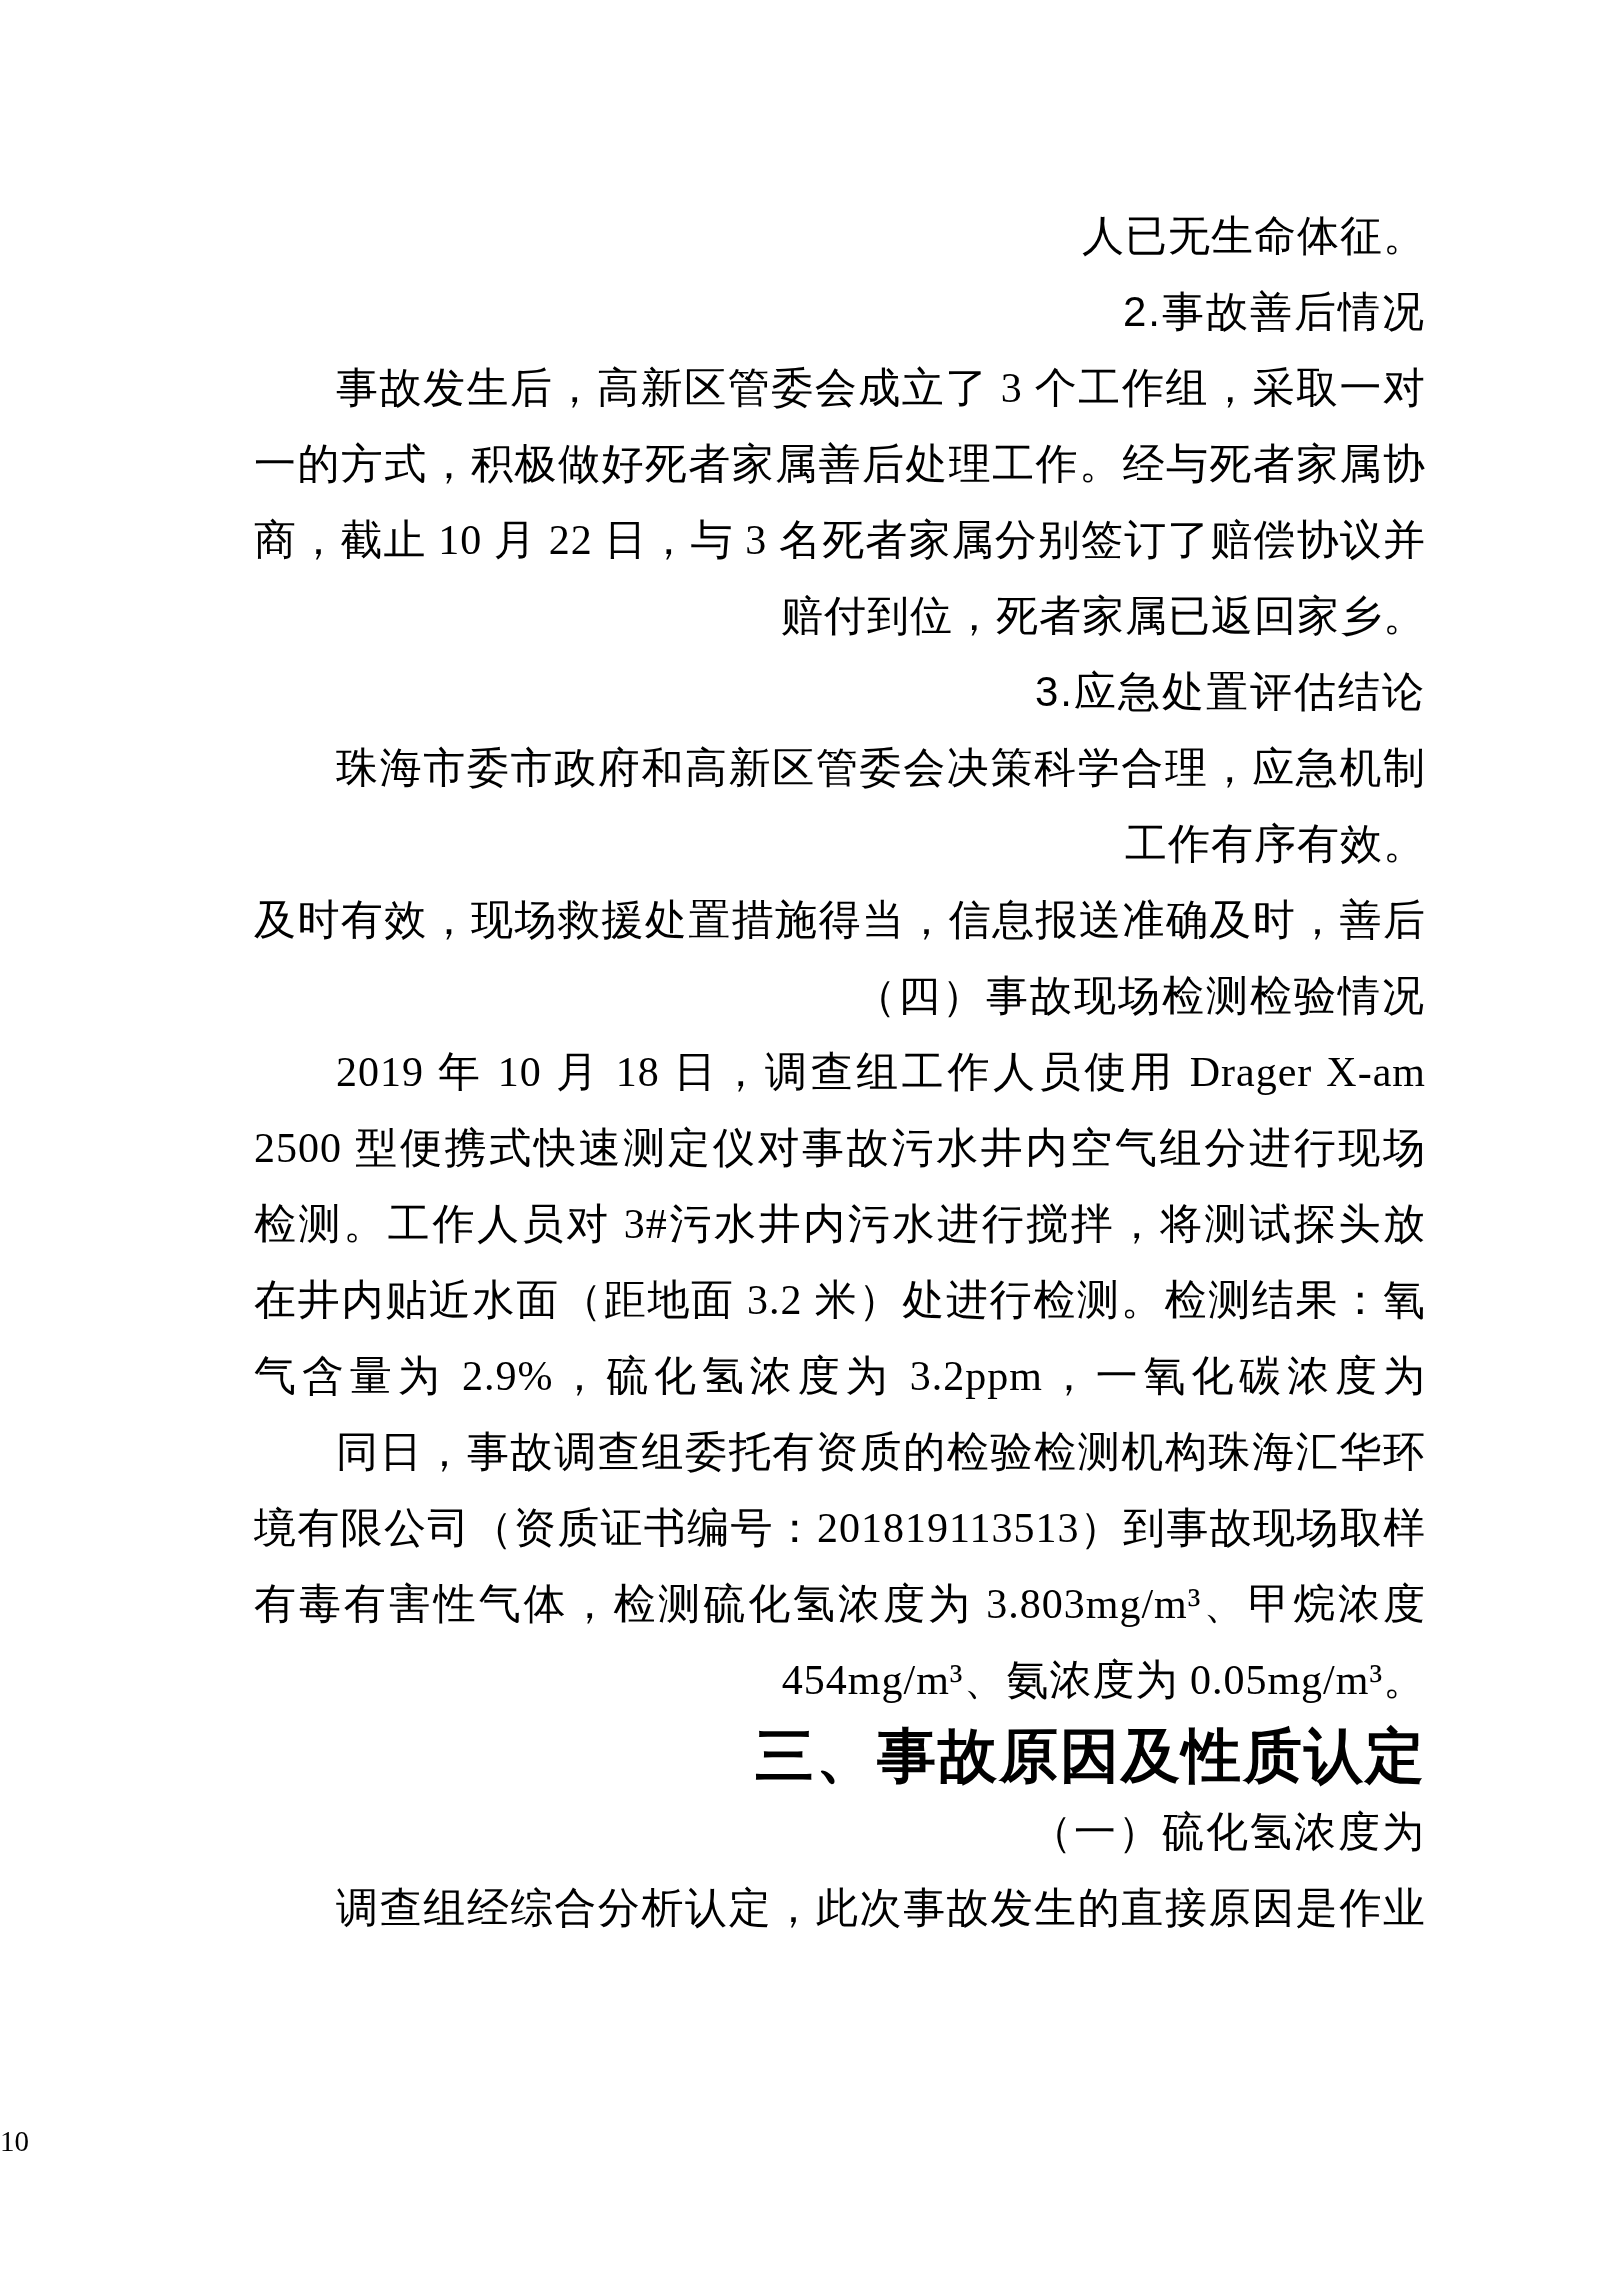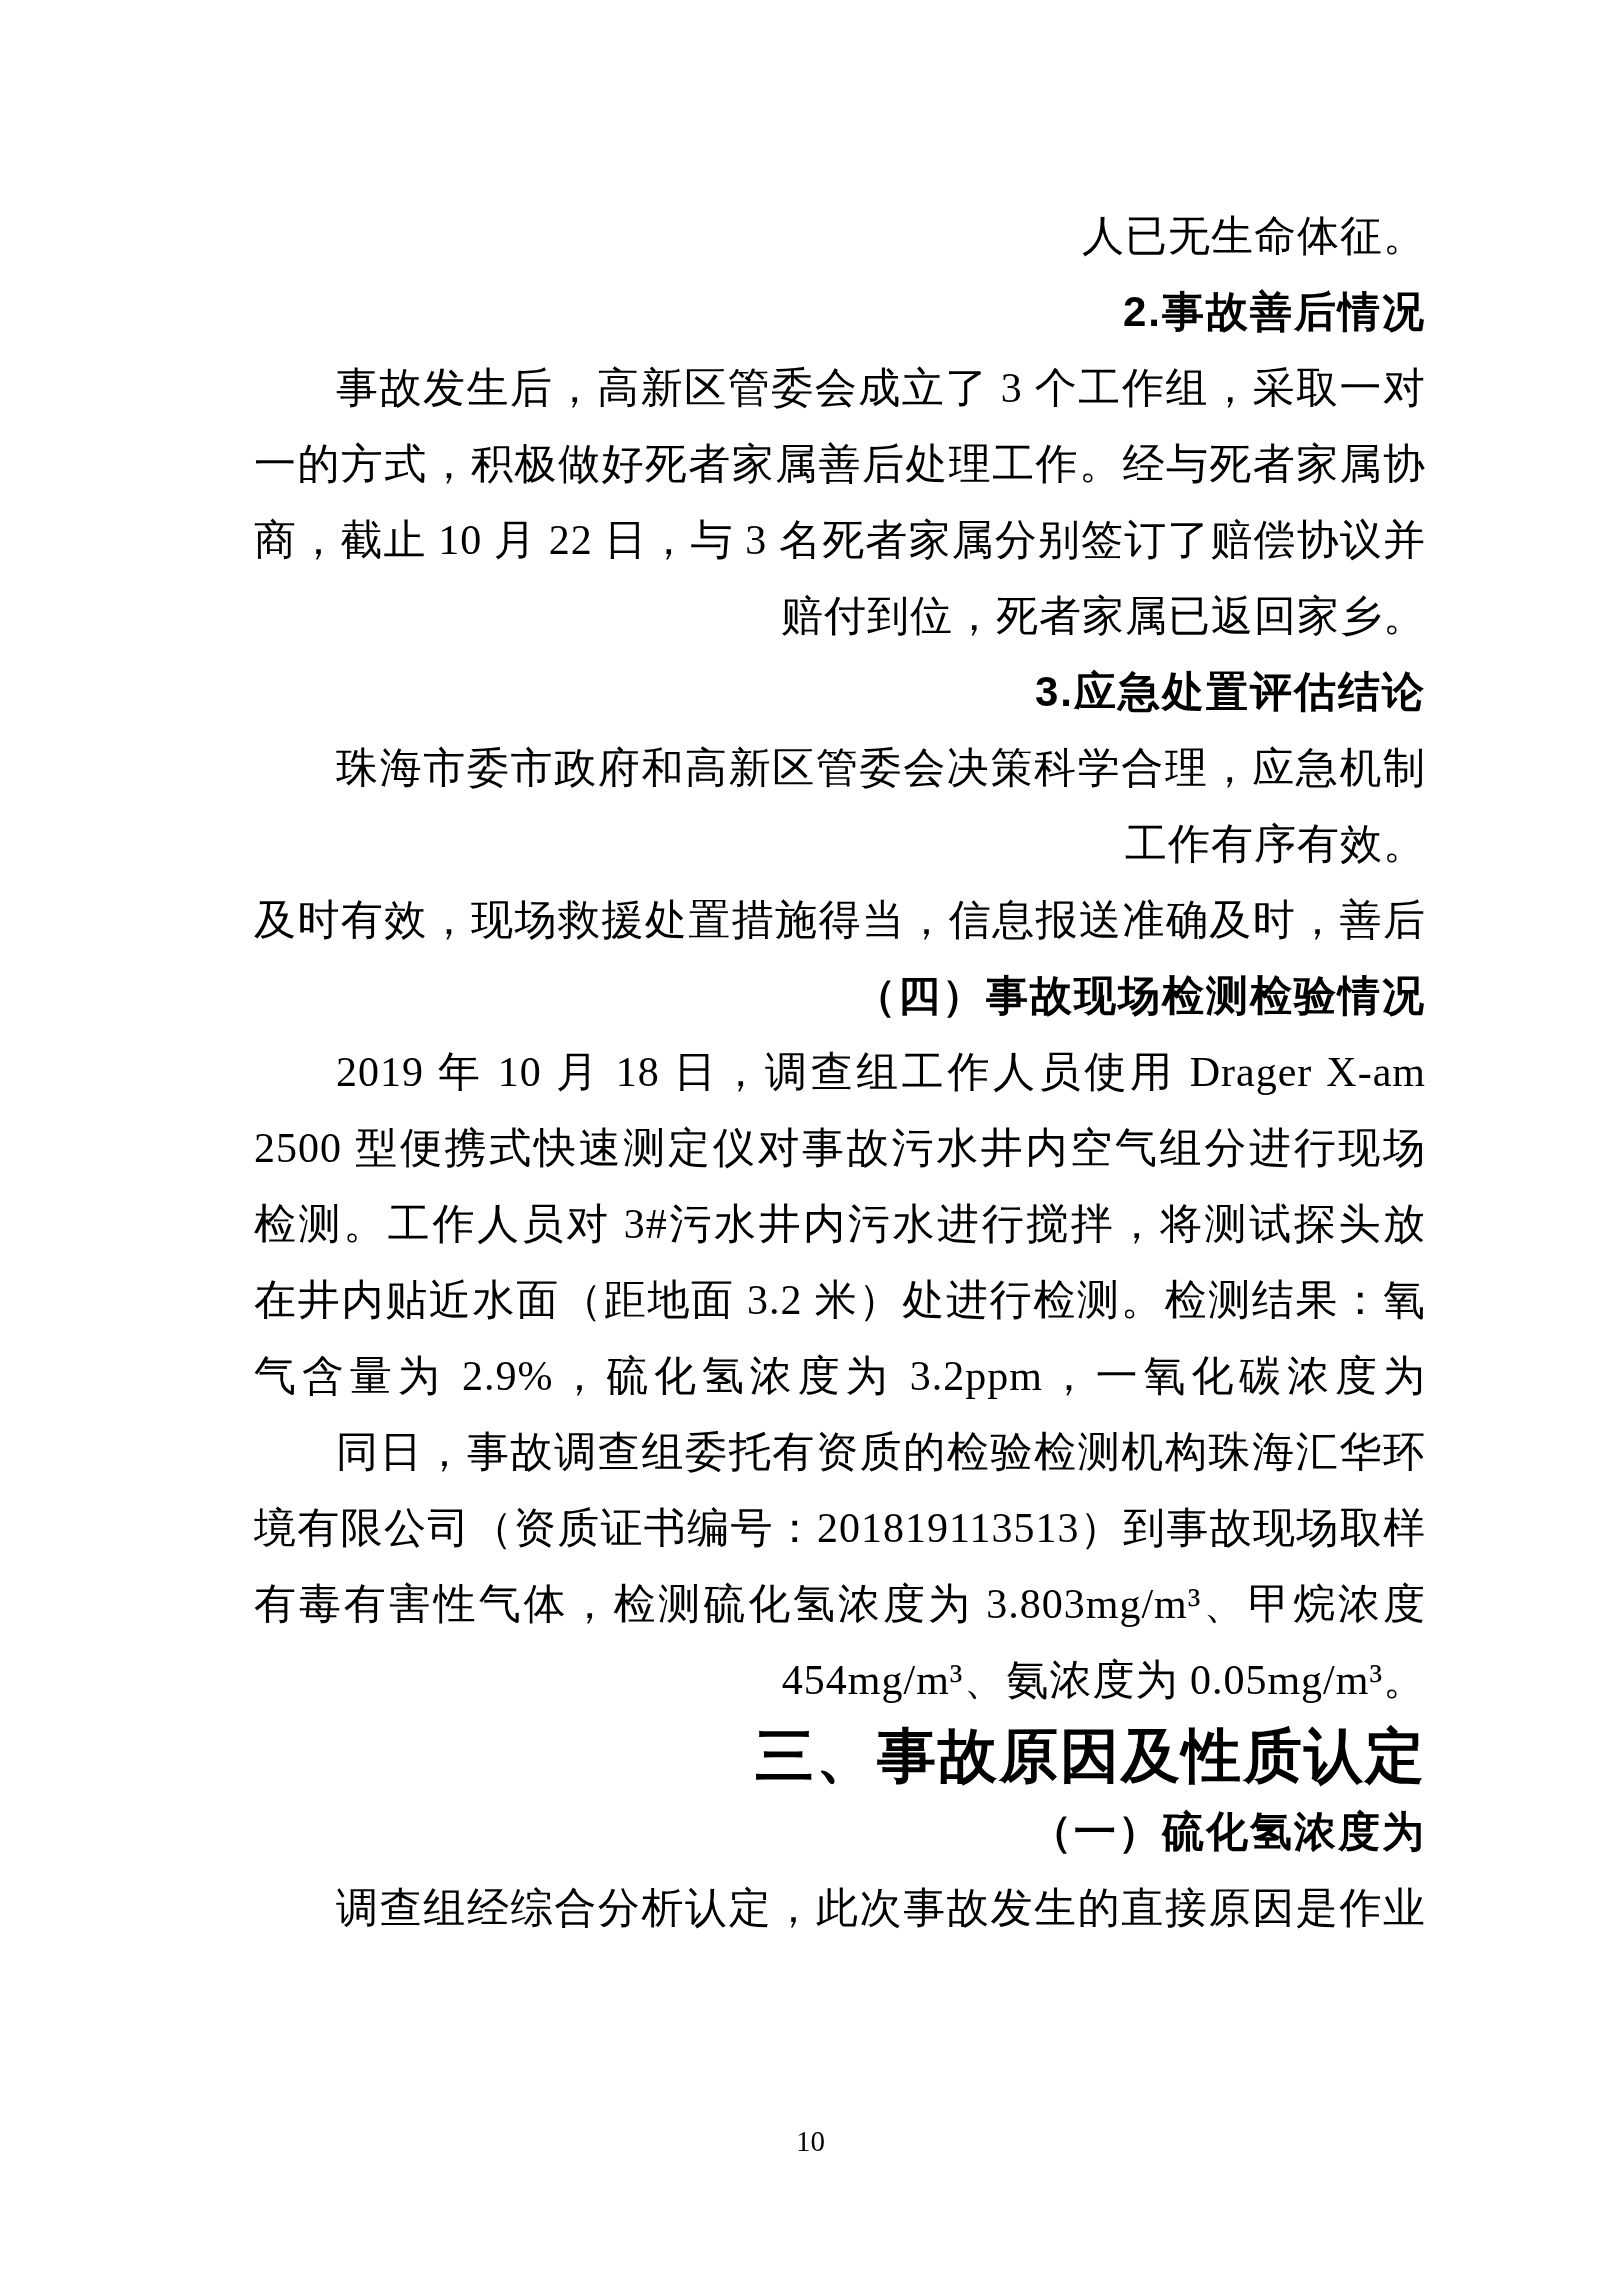--- a/index.html
+++ b/index.html
@@ -29,36 +29,35 @@
   }
   .just {
     text-align: justify;
     text-align-last: justify;
     white-space: normal;
     margin-left: 21px;
   }
   .indent { text-indent: 82px; }
   .h2 {
     font-family: "Liberation Sans", sans-serif;
-    font-weight: 700;
+    font-weight: 400;
     font-size: 42px;
     letter-spacing: 2px;
   }
   .h1 {
     font-family: "Liberation Sans", sans-serif;
     font-weight: 700;
     font-size: 59px;
     letter-spacing: 2px;
   }
   .footer {
     position: absolute;
     top: 2125px;
     left: 0;
     width: 1621px;
-    text-align: center;
     font-size: 29px;
     line-height: 33px;
     font-family: "Liberation Serif", serif;
     color: #000000;
   }
 </style>
 </head>
 <body>
 
 <main class="doc">

